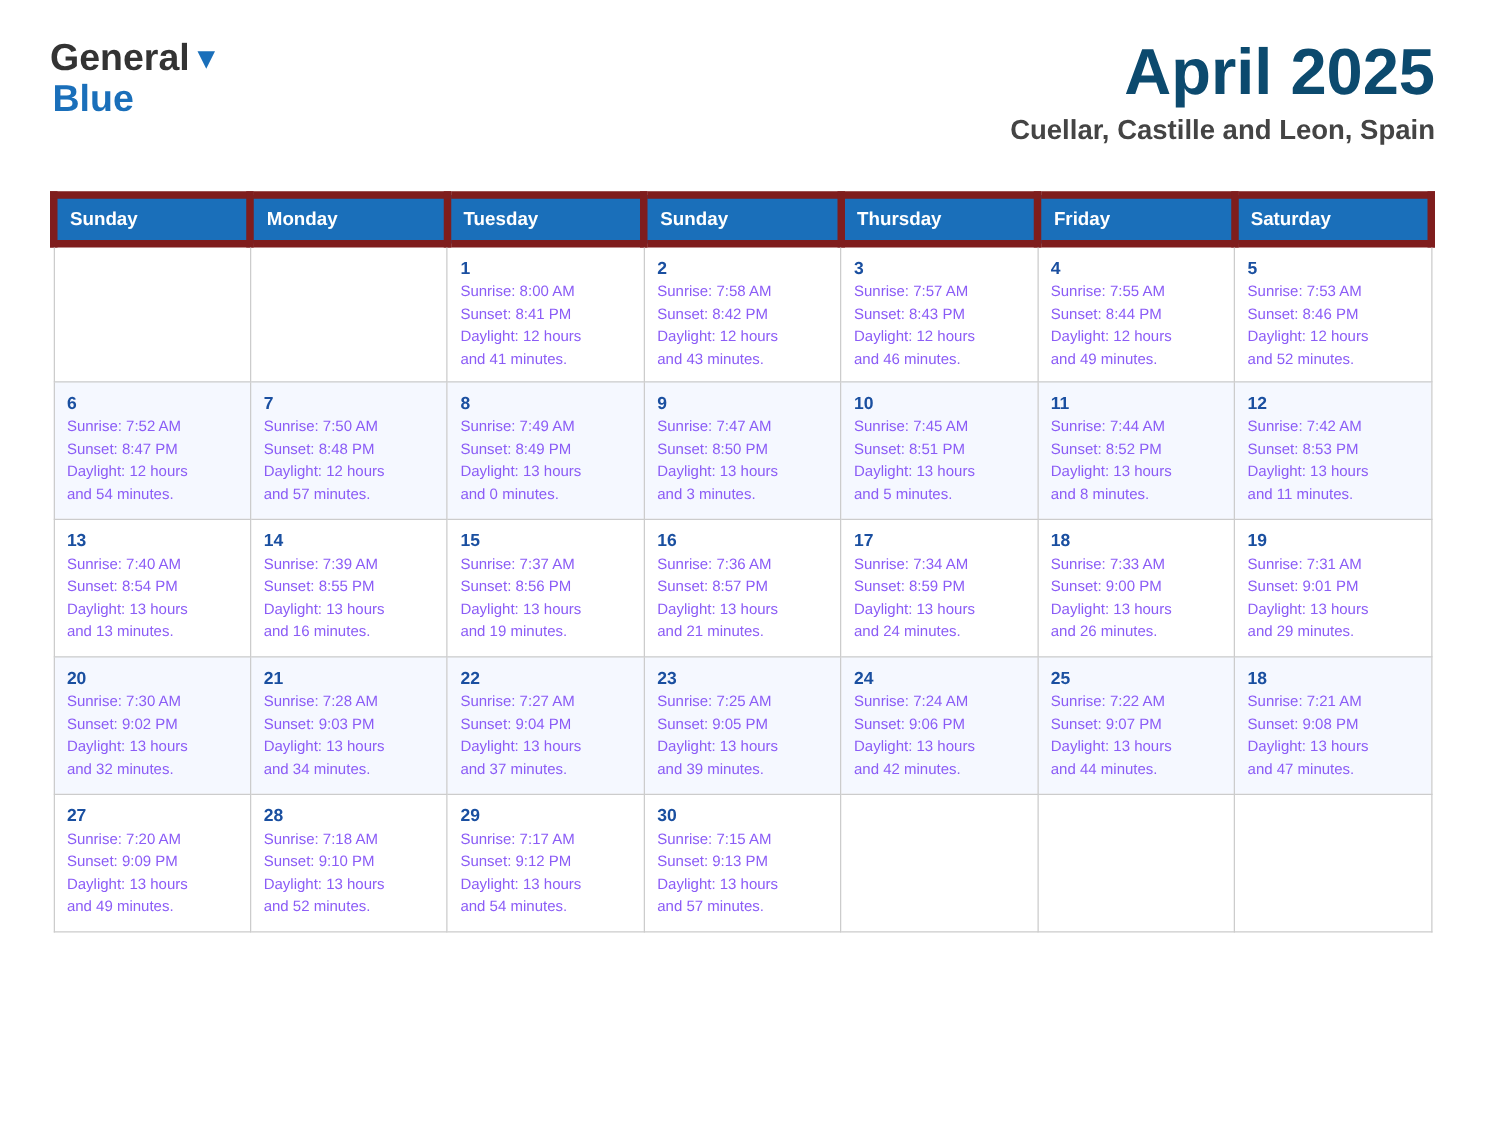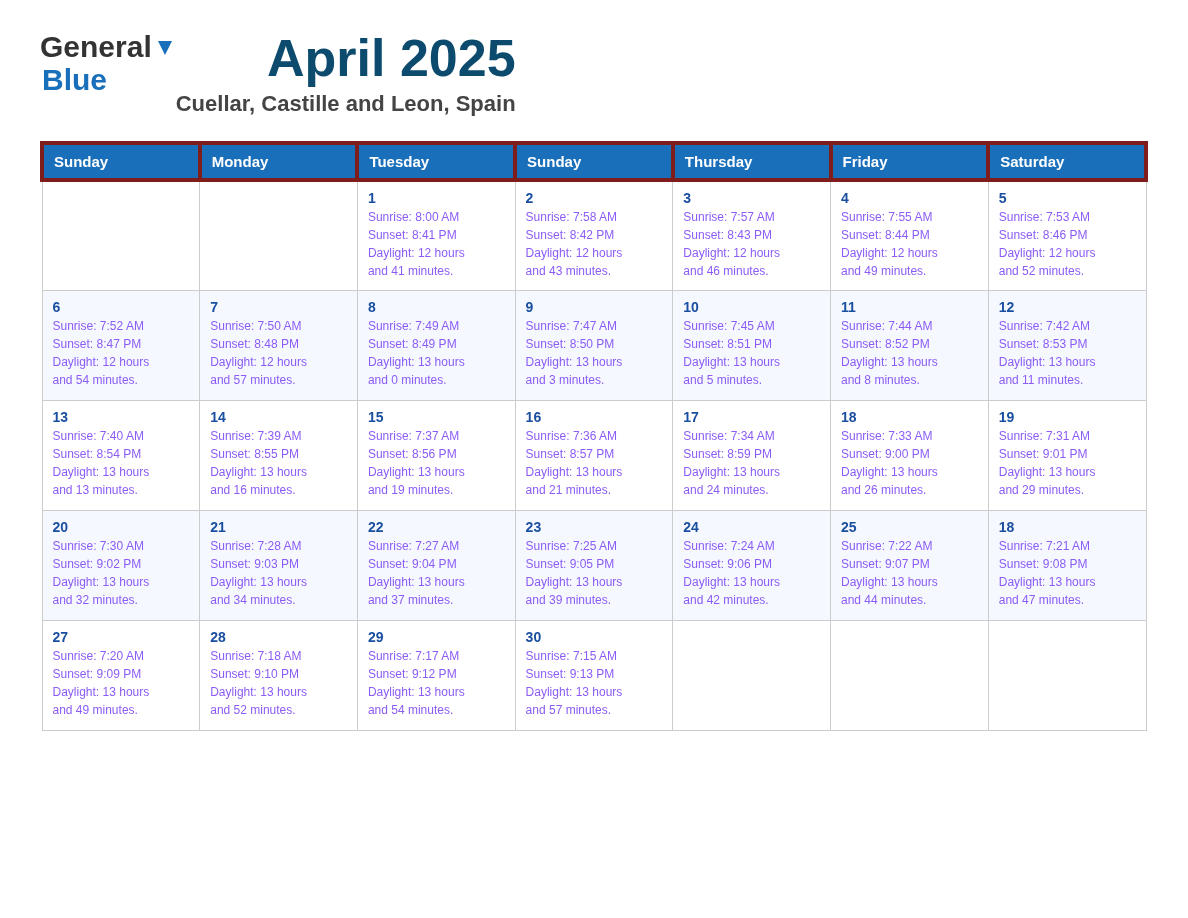--- a/index.html
+++ b/index.html
@@ -5,23 +5,23 @@
     * { box-sizing: border-box; margin: 0; padding: 0; }
     body {
       font-family: Arial, Helvetica, sans-serif;
       background: #fff;
       padding: 30px 40px;
       width: 1188px;
       min-height: 918px;
     }
     .header-area {
       display: flex;
-      justify-content: flex-start;
+      justify-content: space-between;
       align-items: flex-start;
-      margin-bottom: 24px;
+      margin-bottom: 36px;
     }
     .title-area {
       text-align: right;
     }
     .month-title {
       font-size: 52px;
       font-weight: bold;
       color: #0c4a6e;
       line-height: 1.1;
     }
@@ -36,21 +36,21 @@
       border-collapse: collapse;
       table-layout: fixed;
     }
     thead tr th {
       background-color: #1a6fba;
       color: #fff;
       font-size: 15px;
       font-weight: bold;
       padding: 8px 10px;
       text-align: left;
-      border: 4px solid #7f1d1d;
+      border: 6px solid #7f1d1d;
     }
     tbody tr td {
       vertical-align: top;
       padding: 8px 10px;
       border: 1px solid #ccc;
       font-size: 12.5px;
       color: #222;
       height: 110px;
     }
     tbody tr:nth-child(odd) td {

